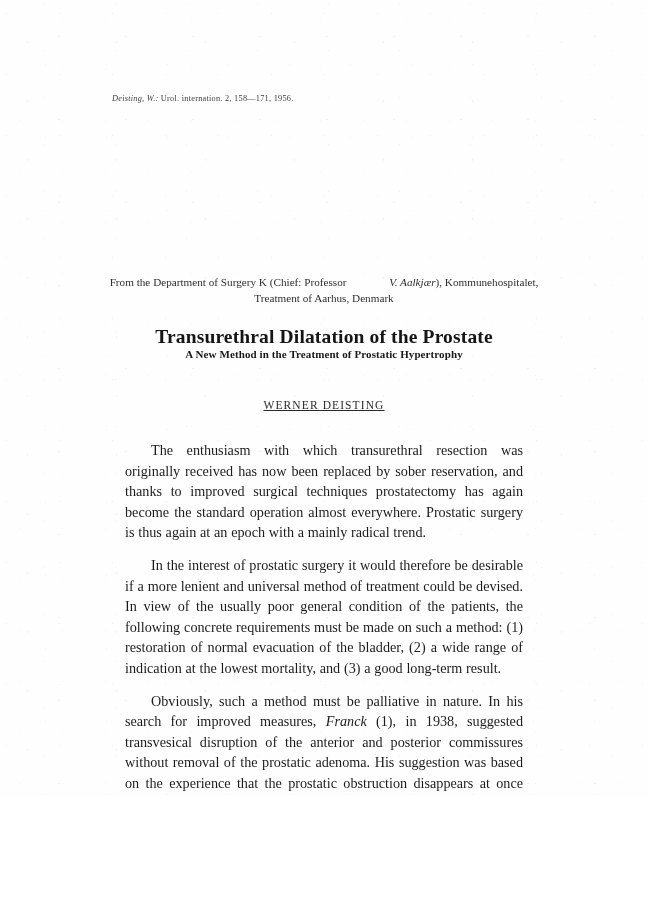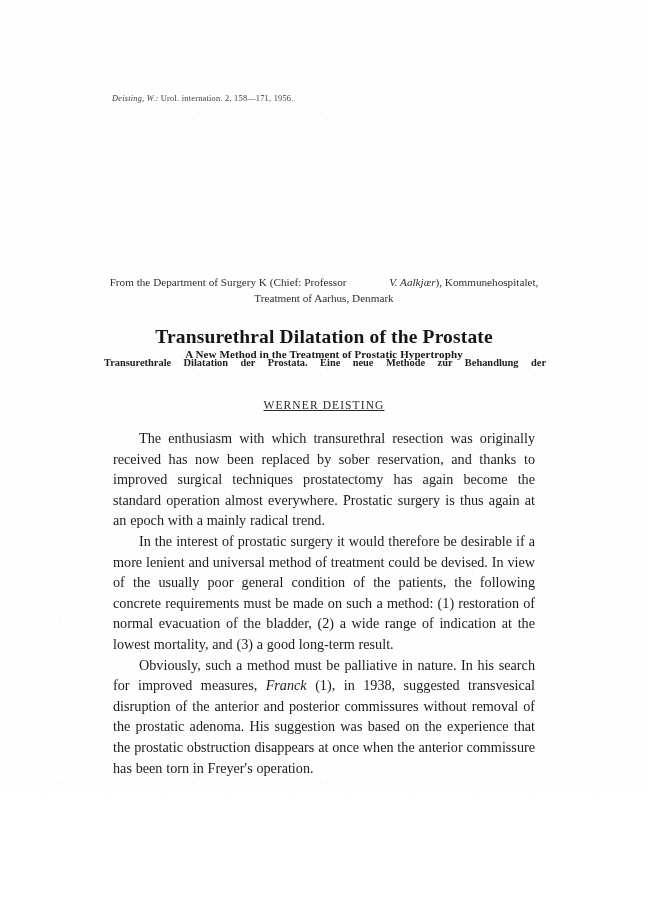--- a/index.html
+++ b/index.html
@@ -122,21 +122,21 @@
     position: absolute;
     left: 113px;
     top: 428px;
     width: 422px;
     font-size: 14.2px;
     line-height: 20.6px;
     text-align: justify;
     color: #1b1b1b;
   }
   #body-text p {
-    margin: 0;
+    margin: 12px;
     text-indent: 26px;
     word-spacing: 0.2px;
   }
   #body-text .it { font-style: italic; }
 </style>
 </head>
 <body>
 
 <div id="page">
 
@@ -149,21 +149,20 @@
     <div id="affiliation">
       <span>From the Department of Surgery K (Chief: Professor </span><span class="it">V. Aalkjær</span><span>), Kommunehospitalet,</span>
       <div>Treatment of Aarhus, Denmark</div>
     </div>
 
     <h1 id="main-title">Transurethral Dilatation of the Prostate</h1>
 
     <h2 id="sub-title">A New Method in the Treatment of Prostatic Hypertrophy</h2>
 
     <div id="multilingual">
-      <span class="ml-line ml-just">Transurethrale Dilatation der Prostata. Eine neue Methode zur Behandlung der</span>
     </div>
 
     <div id="author">WERNER DEISTING</div>
 
     <div id="body-text">
       <p>The enthusiasm with which transurethral resection was originally received has now been replaced by sober reservation, and thanks to improved surgical techniques prostatectomy has again become the standard operation almost everywhere. Prostatic surgery is thus again at an epoch with a mainly radical trend.</p>
       <p>In the interest of prostatic surgery it would therefore be desirable if a more lenient and universal method of treatment could be devised. In view of the usually poor general condition of the patients, the following concrete requirements must be made on such a method: (1) restoration of normal evacuation of the bladder, (2) a wide range of indication at the lowest mortality, and (3) a good long-term result.</p>
       <p><span>Obviously, such a method must be palliative in nature. In his search for improved measures, </span><span class="it">Franck</span><span> (1), in 1938, suggested transvesical disruption of the anterior and posterior commissures without removal of the prostatic adenoma. His suggestion was based on the experience that the prostatic obstruction disappears at once when the anterior commissure has been torn in Freyer's operation.</span></p>
     </div>
 

